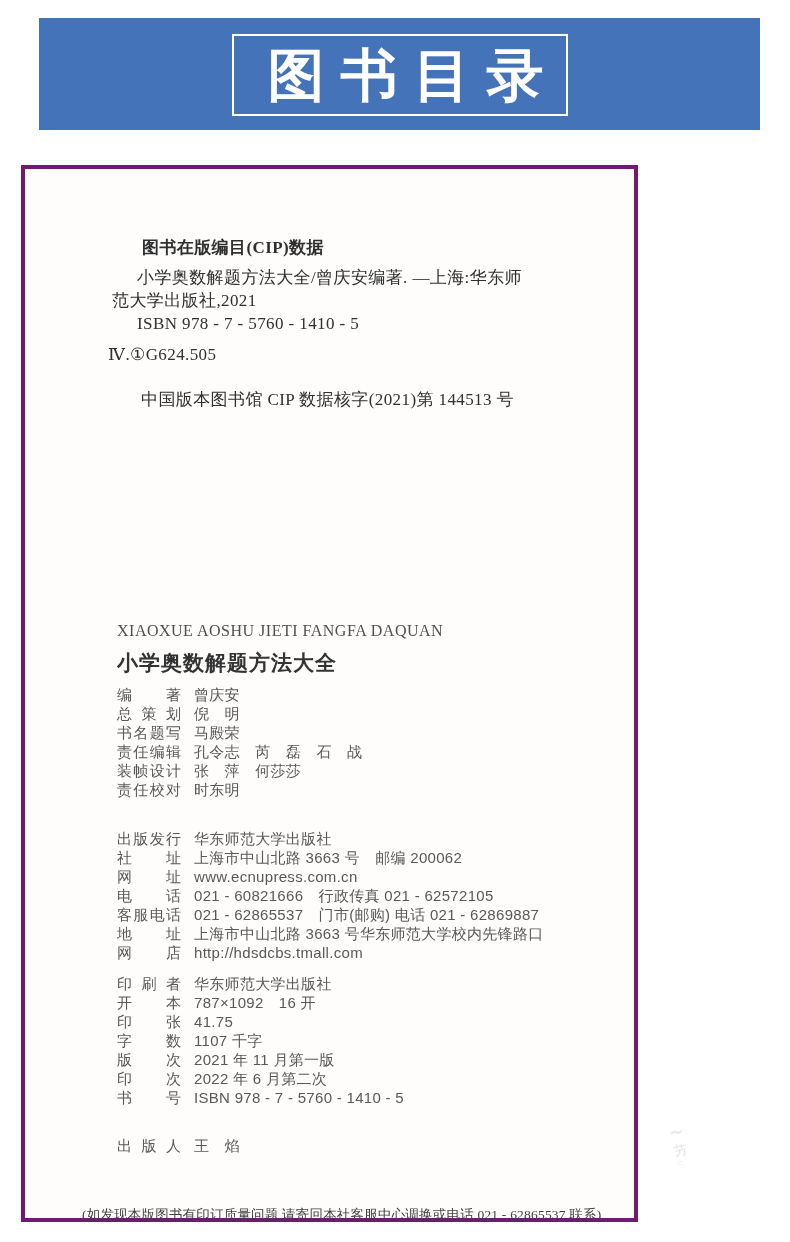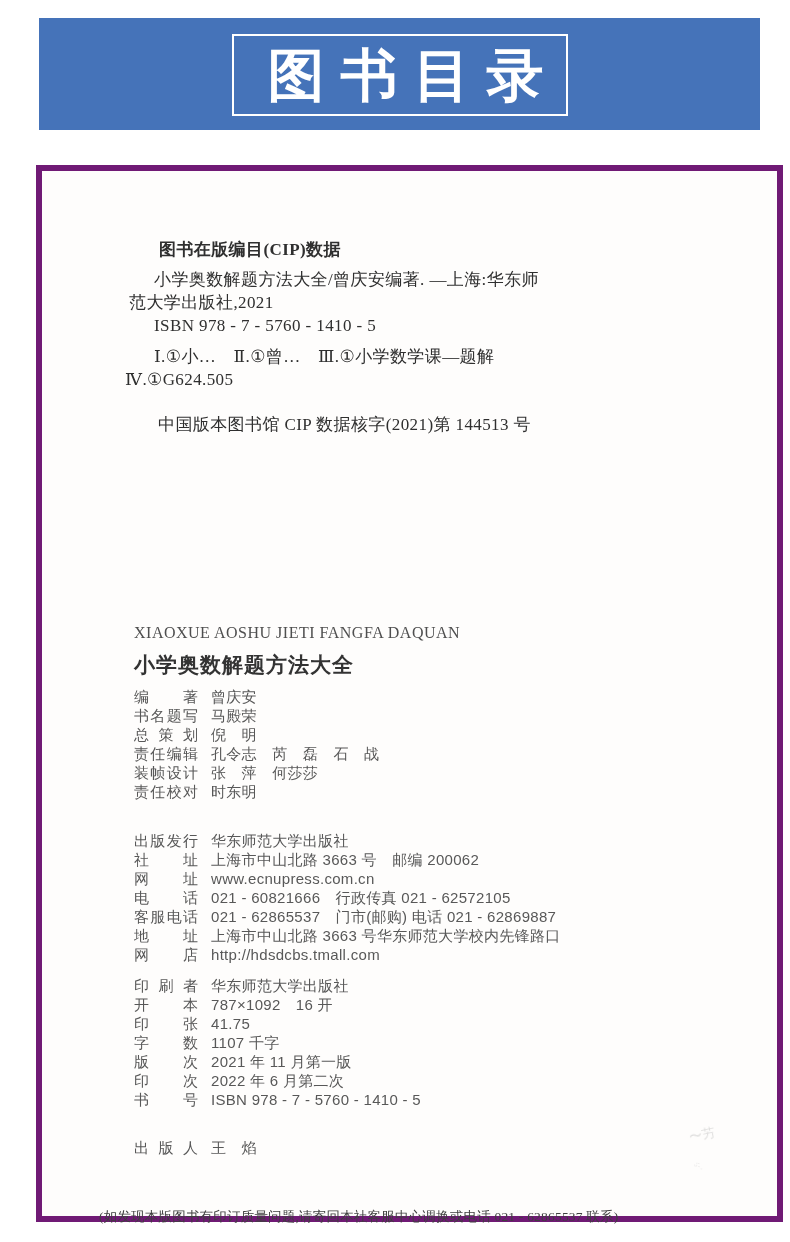--- a/index.html
+++ b/index.html
@@ -18,22 +18,22 @@
     border:2px solid #ffffff;
     display:flex; align-items:center; justify-content:center;padding-left:12px;
   }
   .banner-title {
     font-family:"Liberation Serif","DejaVu Serif",serif;
     color:#ffffff; font-size:57px; font-weight:bold;
     letter-spacing:16px; padding-left:16px; line-height:1;
   }
   
   .page {
-    position:absolute; left:36px; top:165px; width:747px; height:1057px;
-    background:#fefdfc; border:6px solid #701a75;
+    position:absolute; left:21px; top:165px; width:617px; height:1057px;
+    background:#fefdfc; border:4px solid #701a75;
   }
   
   .cip {
     position:absolute; left:83px; top:67px; width:520px;
     font-family:"Liberation Serif","DejaVu Serif",serif;
     font-size:17px; line-height:23px; color:#2f2f2f;
     letter-spacing:0.4px;
   }
   .cip-header { font-weight:bold; margin-left:34px; margin-bottom:7px; }
   .cip-l1 { margin-left:29px; }
@@ -84,34 +84,33 @@
   </div>
 </div>
 
 <div class="page">
 
   <div class="cip">
     <div class="cip-header">图书在版编目(CIP)数据</div>
     <div class="cip-l1">小学奥数解题方法大全/曾庆安编著. —上海:华东师</div>
     <div class="cip-l2">范大学出版社,2021</div>
     <div class="cip-l3">ISBN 978 - 7 - 5760 - 1410 - 5</div>
-    <div class="cip-l4">Ⅰ.①小…　Ⅱ.①曾…　Ⅲ.①小学数学课—题解</div>
     <div class="cip-l5">Ⅳ.①G624.505</div>
     <div class="cip-l6">中国版本图书馆 CIP 数据核字(2021)第 144513 号</div>
   </div>
 
   <div class="title-block">
     <div class="pinyin">XIAOXUE AOSHU JIETI FANGFA DAQUAN</div>
     <div class="book-title">小学奥数解题方法大全</div>
   </div>
 
   <div class="rows rows-credits">
     <div class="info-row"><span class="row-label">编著</span><span class="row-value">曾庆安</span></div>
+    <div class="info-row"><span class="row-label">总策划</span><span class="row-value">倪　明</span></div>
     <div class="info-row"><span class="row-label">书名题写</span><span class="row-value">马殿荣</span></div>
-    <div class="info-row"><span class="row-label">总策划</span><span class="row-value">倪　明</span></div>
     <div class="info-row"><span class="row-label">责任编辑</span><span class="row-value">孔令志　芮　磊　石　战</span></div>
     <div class="info-row"><span class="row-label">装帧设计</span><span class="row-value">张　萍　何莎莎</span></div>
     <div class="info-row"><span class="row-label">责任校对</span><span class="row-value">时东明</span></div>
   </div>
 
   <div class="rows rows-publish">
     <div class="info-row"><span class="row-label">出版发行</span><span class="row-value">华东师范大学出版社</span></div>
     <div class="info-row"><span class="row-label">社址</span><span class="row-value">上海市中山北路 3663 号　邮编 200062</span></div>
     <div class="info-row"><span class="row-label">网址</span><span class="row-value">www.ecnupress.com.cn</span></div>
     <div class="info-row"><span class="row-label">电话</span><span class="row-value">021 - 60821666　行政传真 021 - 62572105</span></div>

